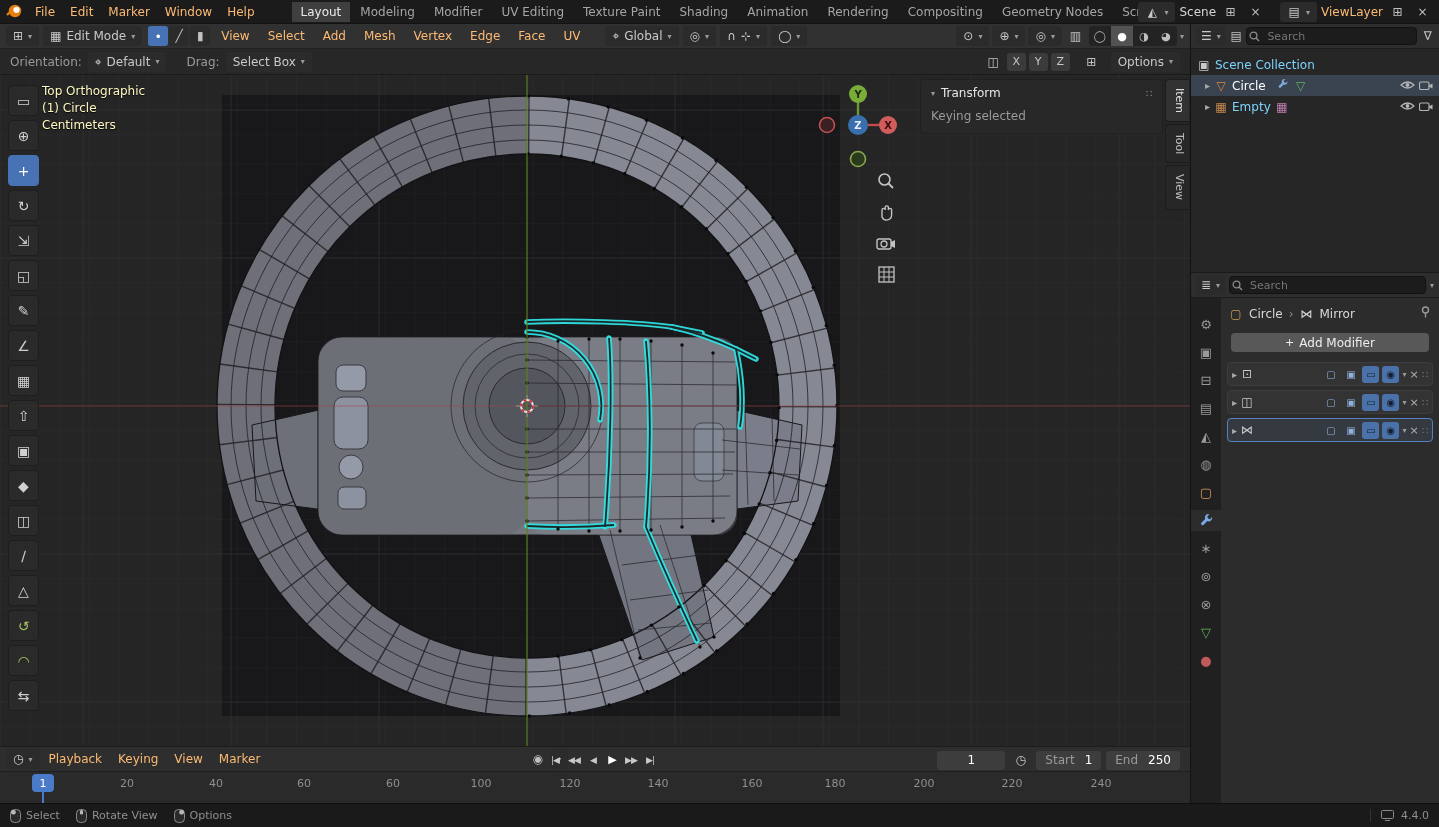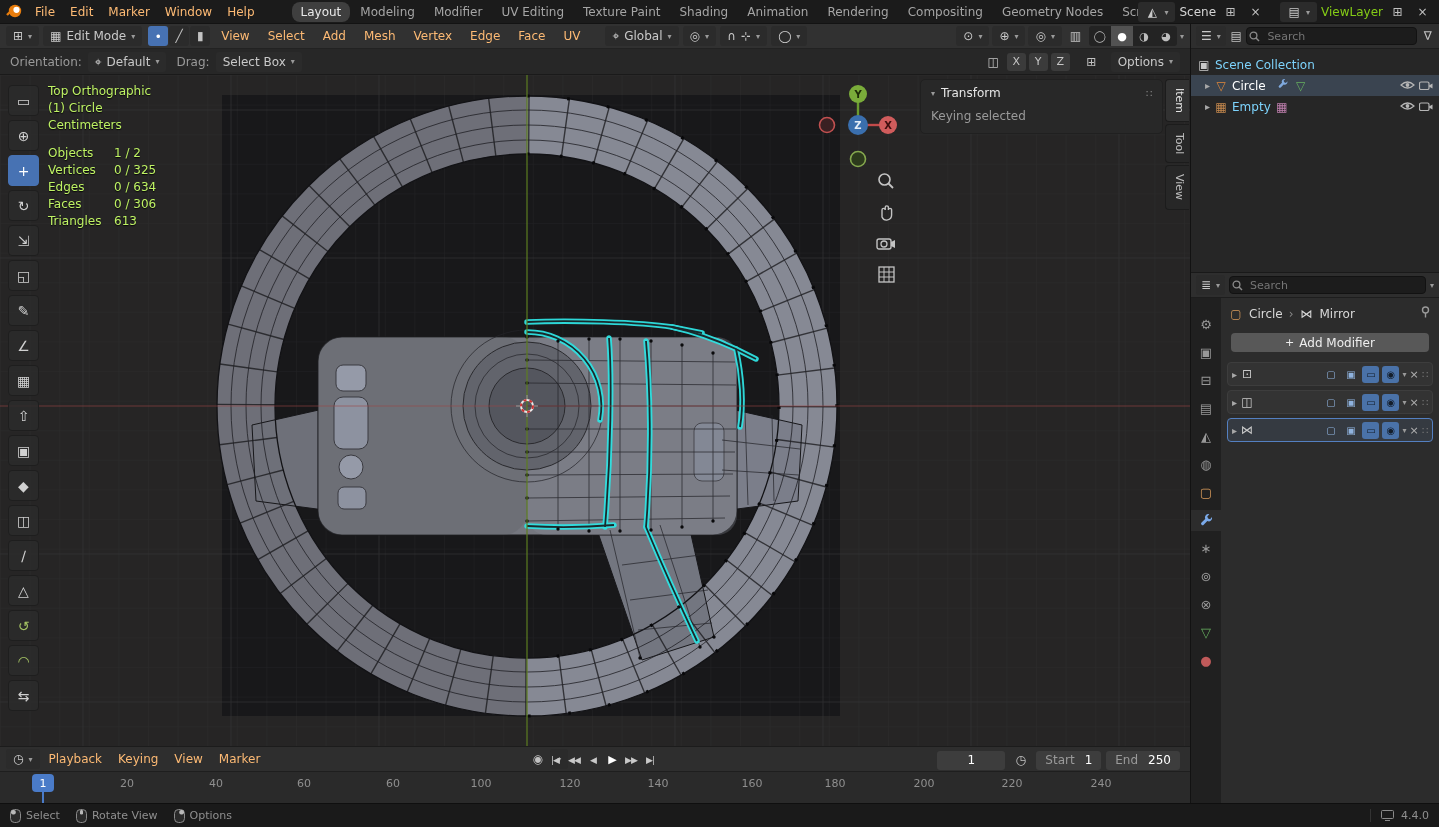--- a/index.html
+++ b/index.html
@@ -1,20 +1,20 @@
 <!DOCTYPE html>
 <html><head>
 <meta charset="utf-8">
 <style>
 *{box-sizing:border-box}
 body{margin:0;background:#000}
 .app{position:relative;width:1439px;height:827px;background:#1f1f1f;color:#c9c9c9;
      font-family:"DejaVu Sans","Liberation Sans",sans-serif;font-size:12px;overflow:hidden}
 .menu{padding:2px 7px;border-radius:3px;color:#fdba74;white-space:nowrap}
-.ws{padding:3px 9px;border-radius:8px;color:#a5a5a5;white-space:nowrap}
+.ws{padding:3px 9px;border-radius:0;color:#a5a5a5;white-space:nowrap}
 .ws.active{background:#3f3f3f;color:#e9e9e9}
 .pill{display:flex;align-items:center;gap:5px;background:#2b2b2b;border-radius:3px;padding:0 7px;height:20px;white-space:nowrap}
 .chev{font-size:8px;color:#9a9a9a}
 .ib{width:21px;height:20px;display:flex;align-items:center;justify-content:center;border-radius:3px;color:#c2c2c2;font-size:12px}
 .ib.blue{background:#4772b3;color:#fff}
 .lbl{color:#9a9a9a;white-space:nowrap}
 
 .topbar{position:absolute;left:0;top:0;width:1439px;height:24px;background:#1b1b1b;display:flex;align-items:center;gap:1px;padding-left:6px;border-bottom:1px solid #131313}
 .tb-right{position:absolute;right:6px;top:0;height:24px;display:flex;align-items:center;gap:4px}
 
@@ -27,21 +27,21 @@
 .sg{width:22px;height:20px;display:flex;align-items:center;justify-content:center;color:#bdbdbd;font-size:11px}
 .sg.active{background:#525252;color:#fff}
 .axbtn{width:19px;height:18px;background:#3b3b3b;border-radius:3px;display:flex;align-items:center;justify-content:center;color:#c6c6c6;font-size:11px}
 
 .vp-canvas{position:absolute;left:0;top:75px;width:1190px;height:671px;background:#242323;overflow:hidden}
 .scene{position:absolute;left:0;top:0}
 .toolbar{position:absolute;left:8px;top:10px;display:flex;flex-direction:column;gap:4px}
 .tool{width:31px;height:31px;background:rgba(43,43,43,.88);border:1px solid #1e1e1e;border-radius:4px;display:flex;align-items:center;justify-content:center;font-size:14px;color:#d0d0d0}
 .tool.active{background:#4772b3;border-color:#4772b3;color:#fff}
 .tool.green{color:#a3c163}
-.vp-stats{position:absolute;left:48px;top:8px;text-shadow:0 1px 1px rgba(0,0,0,.85);color:#bef264;line-height:17px}
+.vp-stats{position:absolute;left:42px;top:8px;text-shadow:0 1px 1px rgba(0,0,0,.85);color:#fef9c3;line-height:17px}
 .statgrid{display:grid;grid-template-columns:66px auto;line-height:17px;margin-top:11px}
 .transform-panel{position:absolute;left:920px;top:4px;width:243px;background:rgba(40,40,40,.94);border:1px solid #202020;border-radius:5px;padding:6px 10px 10px}
 .tp-header{display:flex;align-items:center;gap:6px;color:#e6e6e6}
 .tp-grip{margin-left:auto;color:#8a8a8a;font-size:10px}
 .tp-body{color:#9a9a9a;margin-top:9px}
 .side-tabs{position:absolute;left:1165px;top:4px;width:24px;display:flex;flex-direction:column;gap:2px}
 .side-tab{writing-mode:vertical-rl;background:#272727;color:#bdbdbd;border:1px solid #1c1c1c;border-right:none;border-radius:4px 0 0 4px;padding:8px 3px;font-size:11px;text-align:center}
 .side-tab.active{background:#323232;color:#e5e5e5}
 .nav-gizmo{position:absolute;left:818px;top:6px}
 .nav-btns{position:absolute;left:874px;top:94px;display:flex;flex-direction:column;gap:7px}
@@ -129,21 +129,21 @@
           <span class="chev">▾</span>
       </span>
       <span style="color:#d5d5d5">Scene</span>
       <span class="ib">⊞</span>
       <span class="ib">×</span>
       <span style="width:6px"></span>
       <span class="pill">
         <span class="oicon">▤</span>
           <span class="chev">▾</span>
       </span>
-      <span style="color:#84cc16">ViewLayer</span>
+      <span style="color:#fdba74">ViewLayer</span>
       <span class="ib">⊞</span>
       <span class="ib">×</span>
     </div>
   </div>
 
   <div class="vp-header">
     <span class="pill">
       <span>⊞</span>
         <span class="chev">▾</span>
     </span>
@@ -207,21 +207,21 @@
     </div>
   </div>
 
   <div class="vp-tools">
     <span class="lbl">Orientation:</span>
     <span class="pill">
       <span>⌖</span>
       <span>Default</span>
         <span class="chev">▾</span>
     </span>
-    <span class="lbl" style="margin-left:4px">Drag:</span>
+    <span class="lbl" style="margin-left:14px">Drag:</span>
     <span class="pill">
       <span>Select Box</span>
         <span class="chev">▾</span>
     </span>
     <div style="margin-left:auto;display:flex;align-items:center;gap:3px">
       <span class="ib">◫</span>
       <span class="axbtn">X</span>
       <span class="axbtn">Y</span>
       <span class="axbtn">Z</span>
       <span class="ib" style="margin-left:8px">⊞</span>
@@ -400,32 +400,20 @@
       <div class="tool">△</div>
       <div class="tool green">↺</div>
       <div class="tool green">◠</div>
       <div class="tool">⇆</div>
     </div>
 
     <div class="vp-stats">
       <div>Top Orthographic</div>
       <div>(1) Circle</div>
       <div>Centimeters</div>
-      <div class="statgrid">
-        <span>Objects</span>
-          <span>1 / 2</span>
-        <span>Vertices</span>
-          <span>0 / 325</span>
-        <span>Edges</span>
-          <span>0 / 634</span>
-        <span>Faces</span>
-          <span>0 / 306</span>
-        <span>Triangles</span>
-          <span>613</span>
-      </div>
     </div>
 
     <div class="nav-gizmo">
       <svg width="80" height="88" viewBox="0 0 80 88">
         <line x1="40" y1="44" x2="40" y2="13" stroke="#6a9b30" stroke-width="2.4"></line>
         <line x1="40" y1="44" x2="70" y2="44" stroke="#c24a4a" stroke-width="2.4"></line>
         <g>
           <circle cx="9" cy="44" r="7.5" fill="#3a2022" stroke="#c05050" stroke-width="1.6"></circle>
         </g>
         <g>

